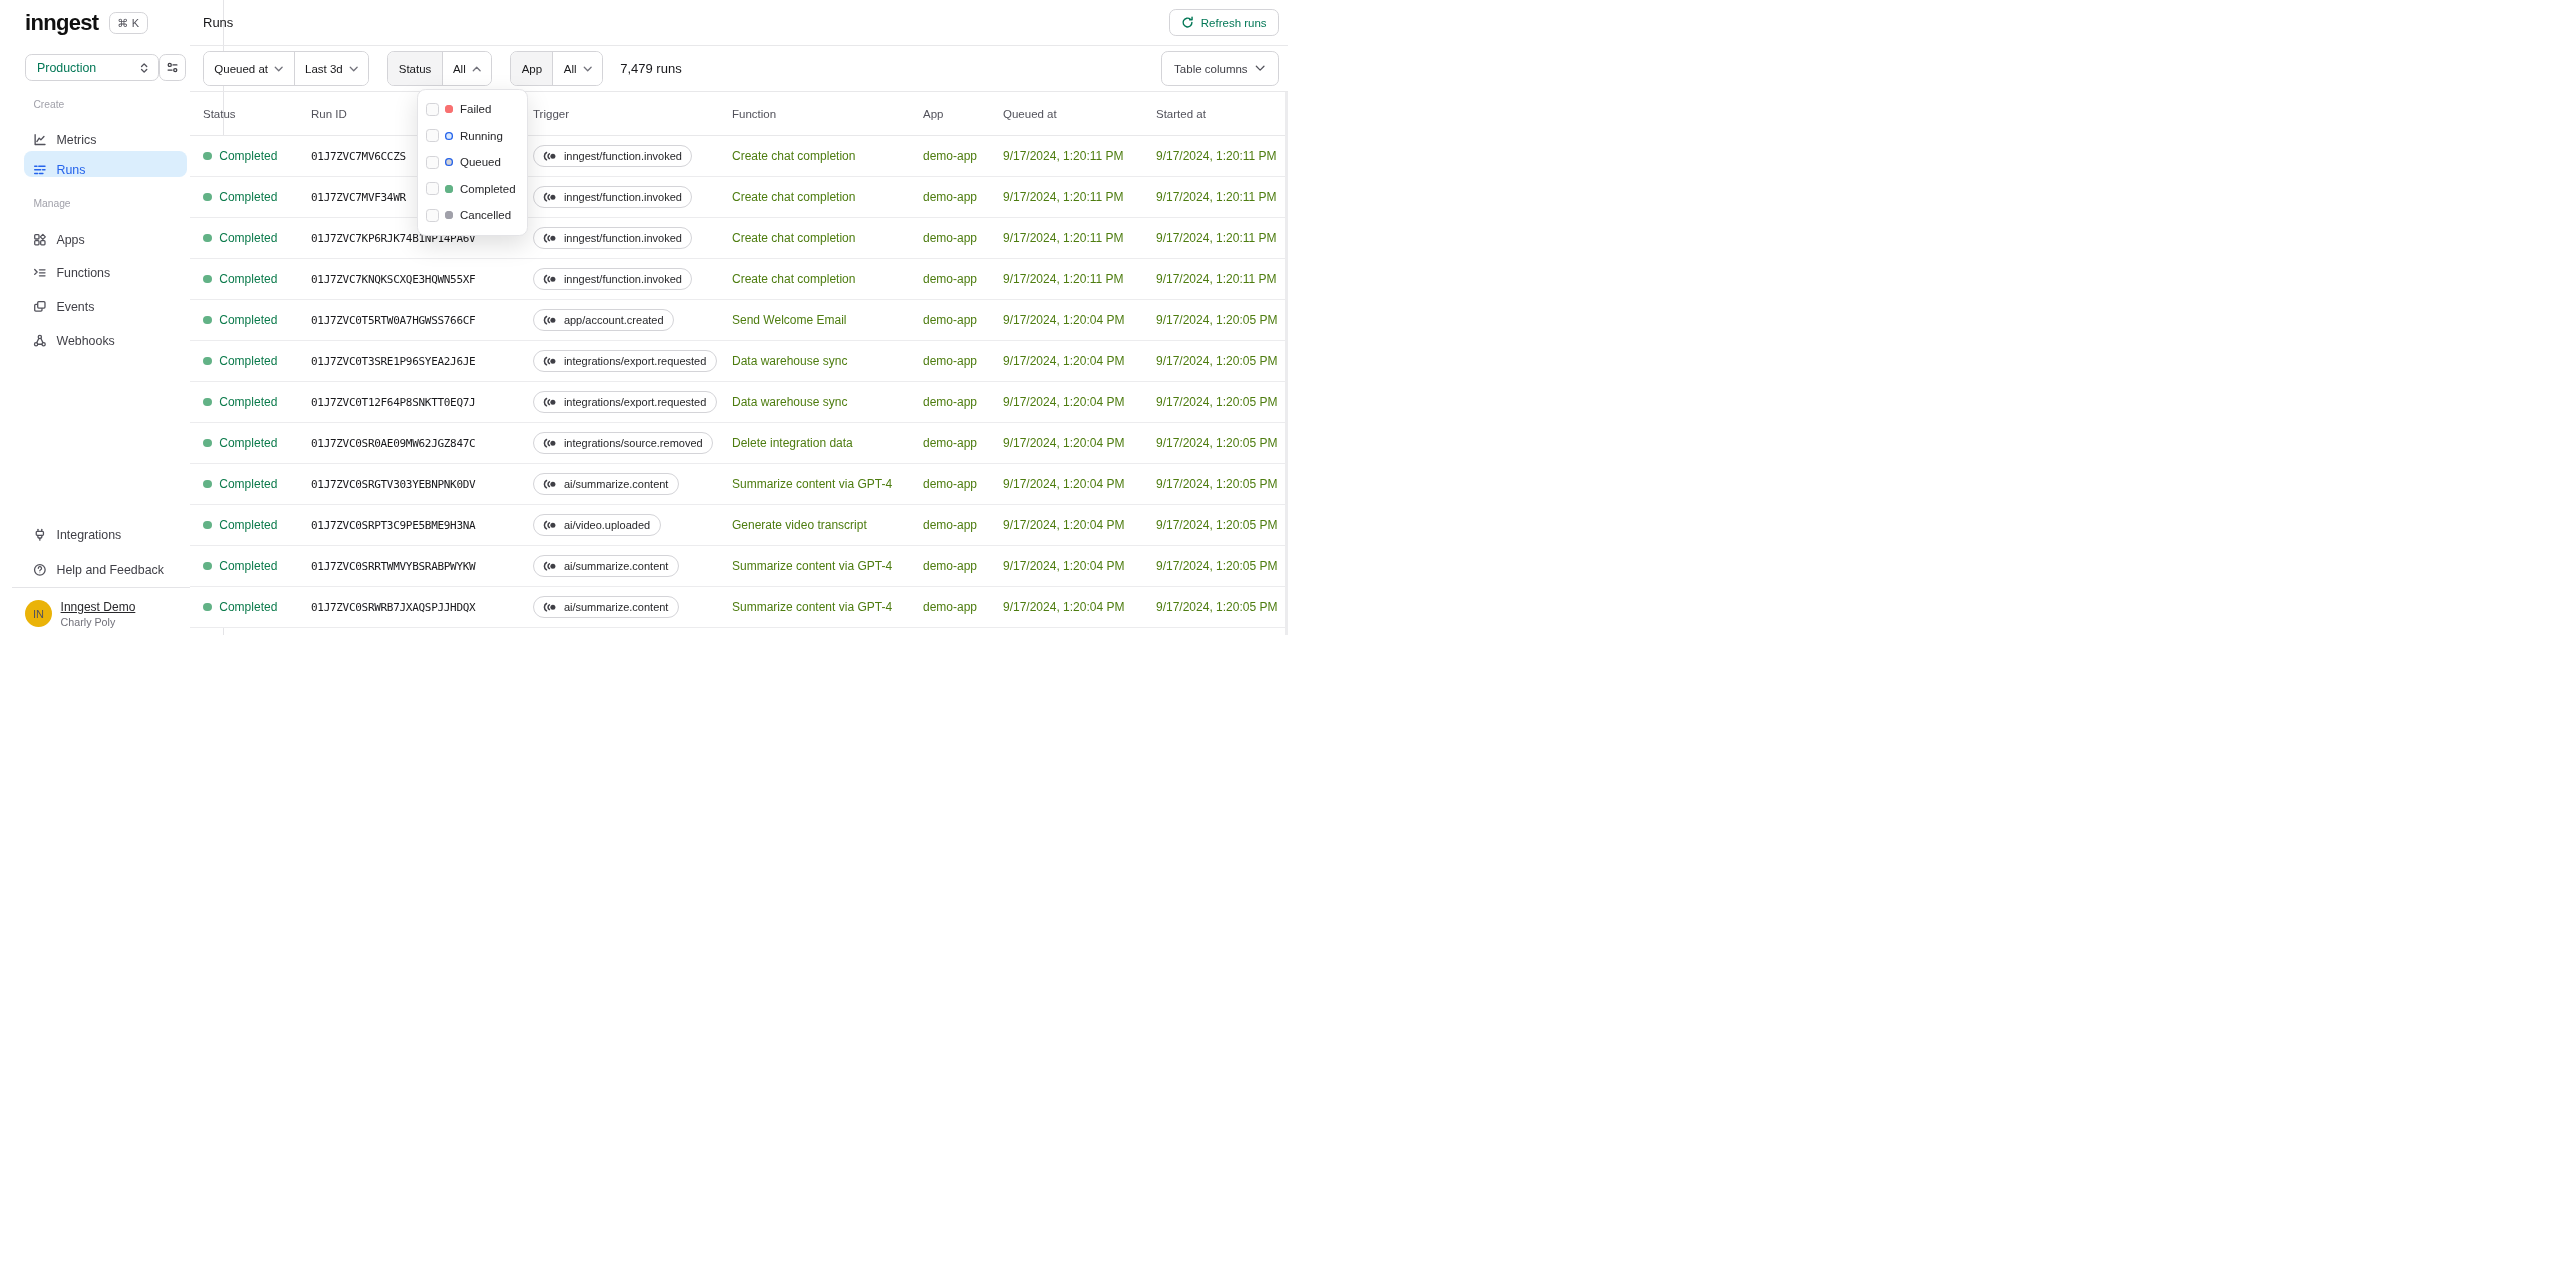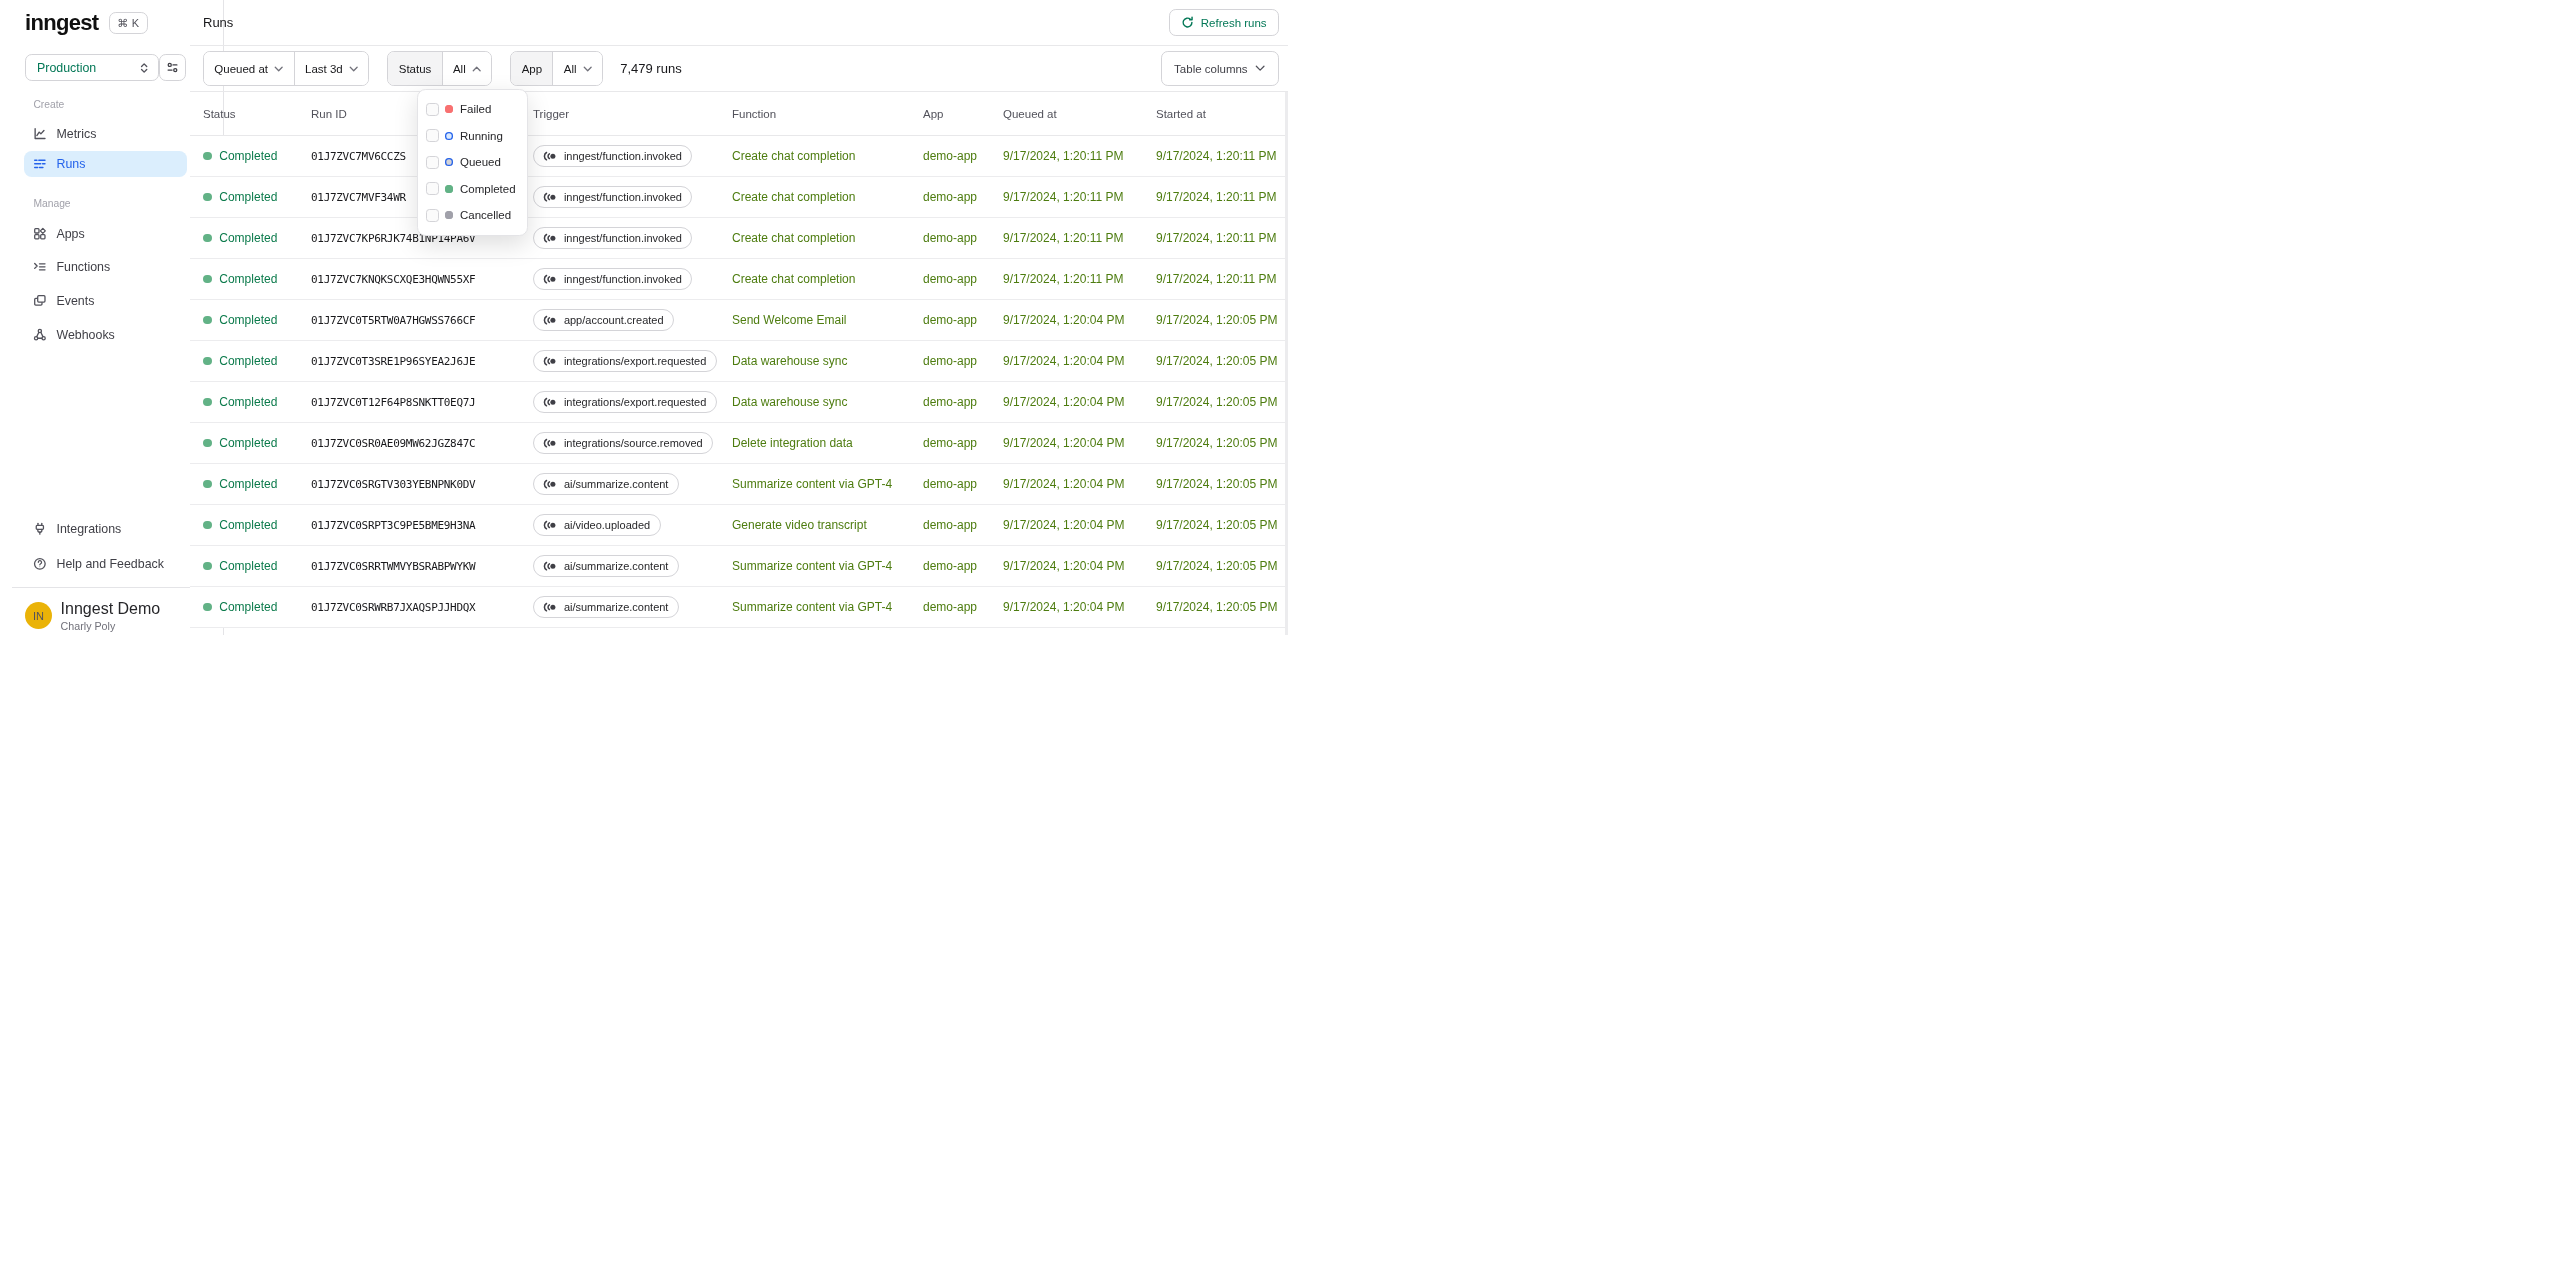--- a/index.html
+++ b/index.html
@@ -10,28 +10,28 @@
   
   .sidebar { position:absolute; left:12px; top:0; width:212px; height:635px; background:#fff; border-right:0.9px solid #e4e4e7; }
   .logo-row { position:absolute; left:13px; top:10.3px; display:flex; align-items:center; gap:10.3px; }
   .logo { font-size:22px; font-weight:800; letter-spacing:-0.7px; color:#101010; }
   .kbd-badge { display:inline-flex; align-items:center; gap:3.4px; border:0.9px solid #d4d4d8; border-radius:6.8px; padding:3.4px 7.7px; font-size:11px; color:#52525b; background:#fff; }
   .env-row { position:absolute; left:13px; top:54px; display:flex; gap:0; }
   .env-select { width:134px; height:27px; border:0.9px solid #d4d4d8; border-radius:6.8px; display:flex; align-items:center; justify-content:space-between; padding:0 8.6px 0 11px; background:#fff; cursor:pointer; }
   .env-select .env-label { color:#047857; font-size:12.4px; }
   .icon-btn { width:26.5px; height:27px; border:0.9px solid #d4d4d8; border-radius:6.8px; background:#fff; display:flex; align-items:center; justify-content:center; cursor:pointer; }
   .section-label { position:absolute; left:21.4px; font-size:10.3px; color:#a1a1aa; }
-  .nav-item { position:absolute; left:12px; width:163px; height:26px; display:flex; align-items:center; gap:9.4px; padding-left:9.4px; border-radius:7.7px; font-size:12.4px; color:#3f3f46; cursor:pointer; }
+  .nav-item { position:absolute; left:12px; width:163px; height:26px; display:flex; align-items:flex-end; gap:9.4px; padding-left:9.4px; border-radius:7.7px; font-size:12.4px; color:#3f3f46; cursor:pointer; }
   .nav-item.active { background:#dbeefd; color:#2563eb; }
   .nav-item .nav-ic { width:13.7px; height:13.7px; display:flex; align-items:center; justify-content:center; color:#52525b; }
   .nav-item.active .nav-ic { color:#2563eb; }
   .sidebar-divider { position:absolute; left:0; top:587px; width:190px; height:0.9px; background:#e4e4e7; }
   .user-row { position:absolute; left:13px; top:600px; display:flex; align-items:center; gap:8.6px; cursor:pointer; }
   .avatar { width:27px; height:27px; border-radius:50%; background:#eab308; color:#52525b; font-size:11px; display:flex; align-items:center; justify-content:center; }
-  .user-name { font-size:16px; color:#27272a; }
+  .user-name { font-size:12px; color:#27272a;text-decoration:underline; }
   .user-sub { font-size:10.7px; color:#71717a; margin-top:1.7px; }
 
   
   .main { position:absolute; left:190px; top:0; right:0; height:635px; }
   .titlebar { position:absolute; left:0; top:0; right:0; height:46px; border-bottom:0.9px solid #e8e8ea; display:flex; align-items:center; justify-content:space-between; padding:0 9.4px 0 13px; }
   .page-title { font-size:13px; font-weight:500; color:#18181b; }
   .refresh-btn { display:flex; align-items:center; gap:6.8px; border:0.9px solid #d4d4d8; border-radius:6.8px; height:26.5px; padding:0 11px; color:#047857; font-size:11.5px; font-weight:500; background:#fff; cursor:pointer; }
 
   .filterbar { position:absolute; left:0; top:46px; right:0; height:46px; border-bottom:0.9px solid #e8e8ea; display:flex; align-items:center; padding:0 9.4px 0 13px; }
   .seg-group { display:flex; align-items:stretch; height:35px; border:0.9px solid #d4d4d8; border-radius:6.8px; overflow:hidden; background:#fff; }

